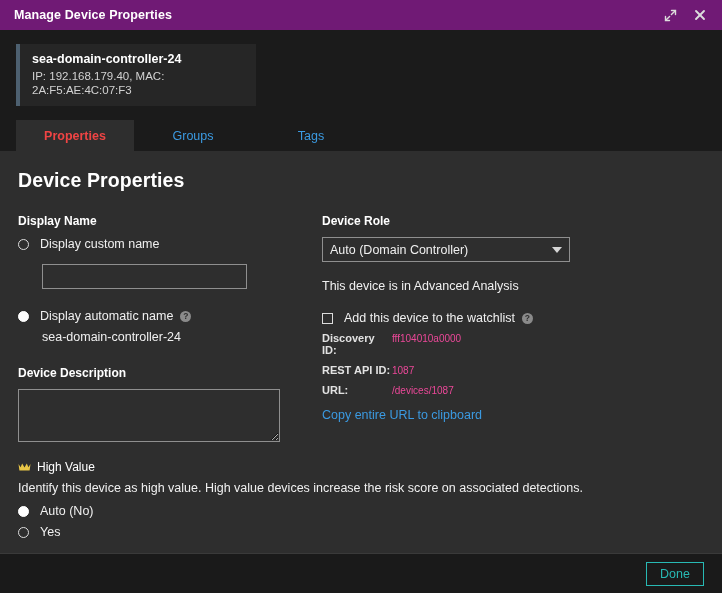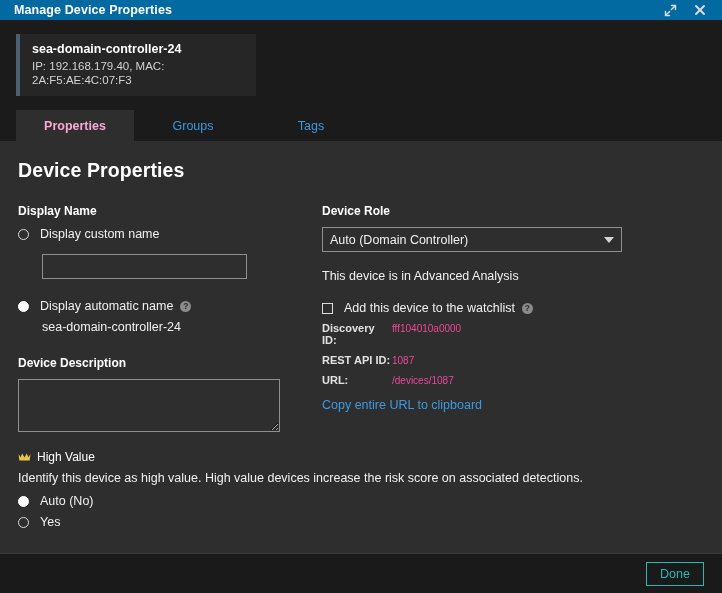--- a/index.html
+++ b/index.html
@@ -14,22 +14,22 @@
   #modal {
     position: relative;
     width: 722px; height: 593px;
     background: #1a1a1a;
     display: flex;
     flex-direction: column;
   }
 
   
   .titlebar {
-    height: 20px;
-    background: #0369a1;
+    height: 30px;
+    background: #701a75;
     display: flex;
     align-items: center;
     padding: 0 10px 0 14px;
     flex: 0 0 auto;
   }
   .titlebar-title {
     color: #ffffff;
     font-size: 12.5px;
     font-weight: bold;
     letter-spacing: 0.1px;
@@ -90,21 +90,21 @@
     align-items: center;
     justify-content: center;
     font-size: 12.5px;
     color: #3b9ae1;
     background: transparent;
     cursor: pointer;
     padding: 0 16px;
   }
   .tab.active {
     background: #2e2e2e;
-    color: #f9a8d4;
+    color: #ef4444;
     font-weight: bold;
   }
 
   
   .body-area {
     flex: 1 1 auto;
     background: #2e2e2e;
     padding: 18px 18px 12px 18px;
     position: relative;
     overflow: hidden;
@@ -205,21 +205,21 @@
     font-family: "Liberation Sans", sans-serif;
     padding: 4px 6px;
     outline: none;
     resize: both;
     display: block;
   }
 
   
   .select-wrap {
     position: relative;
-    width: 300px;
+    width: 248px;
     height: 25px;
     margin-bottom: 17px;
   }
   .select-box {
     width: 100%;
     height: 25px;
     background: transparent;
     border: 1px solid #8f8f8f;
     color: #f0f0f0;
     font-size: 12.5px;

